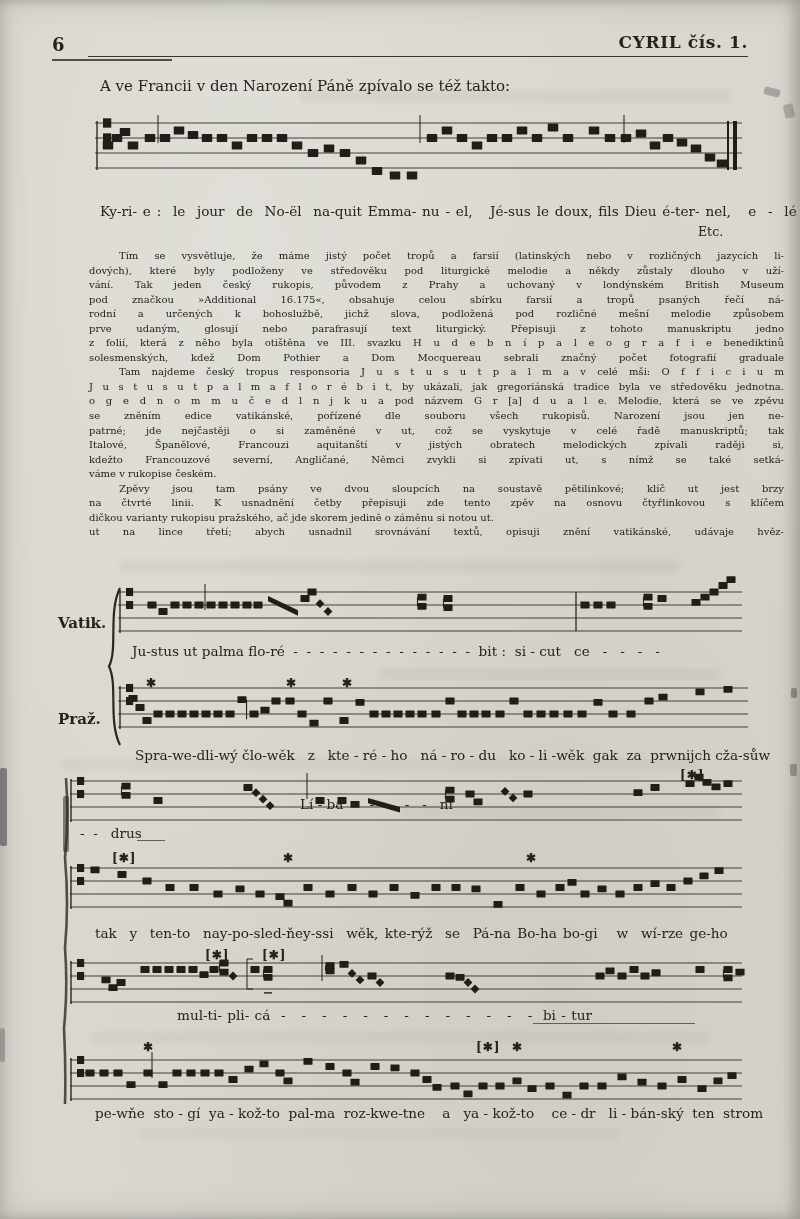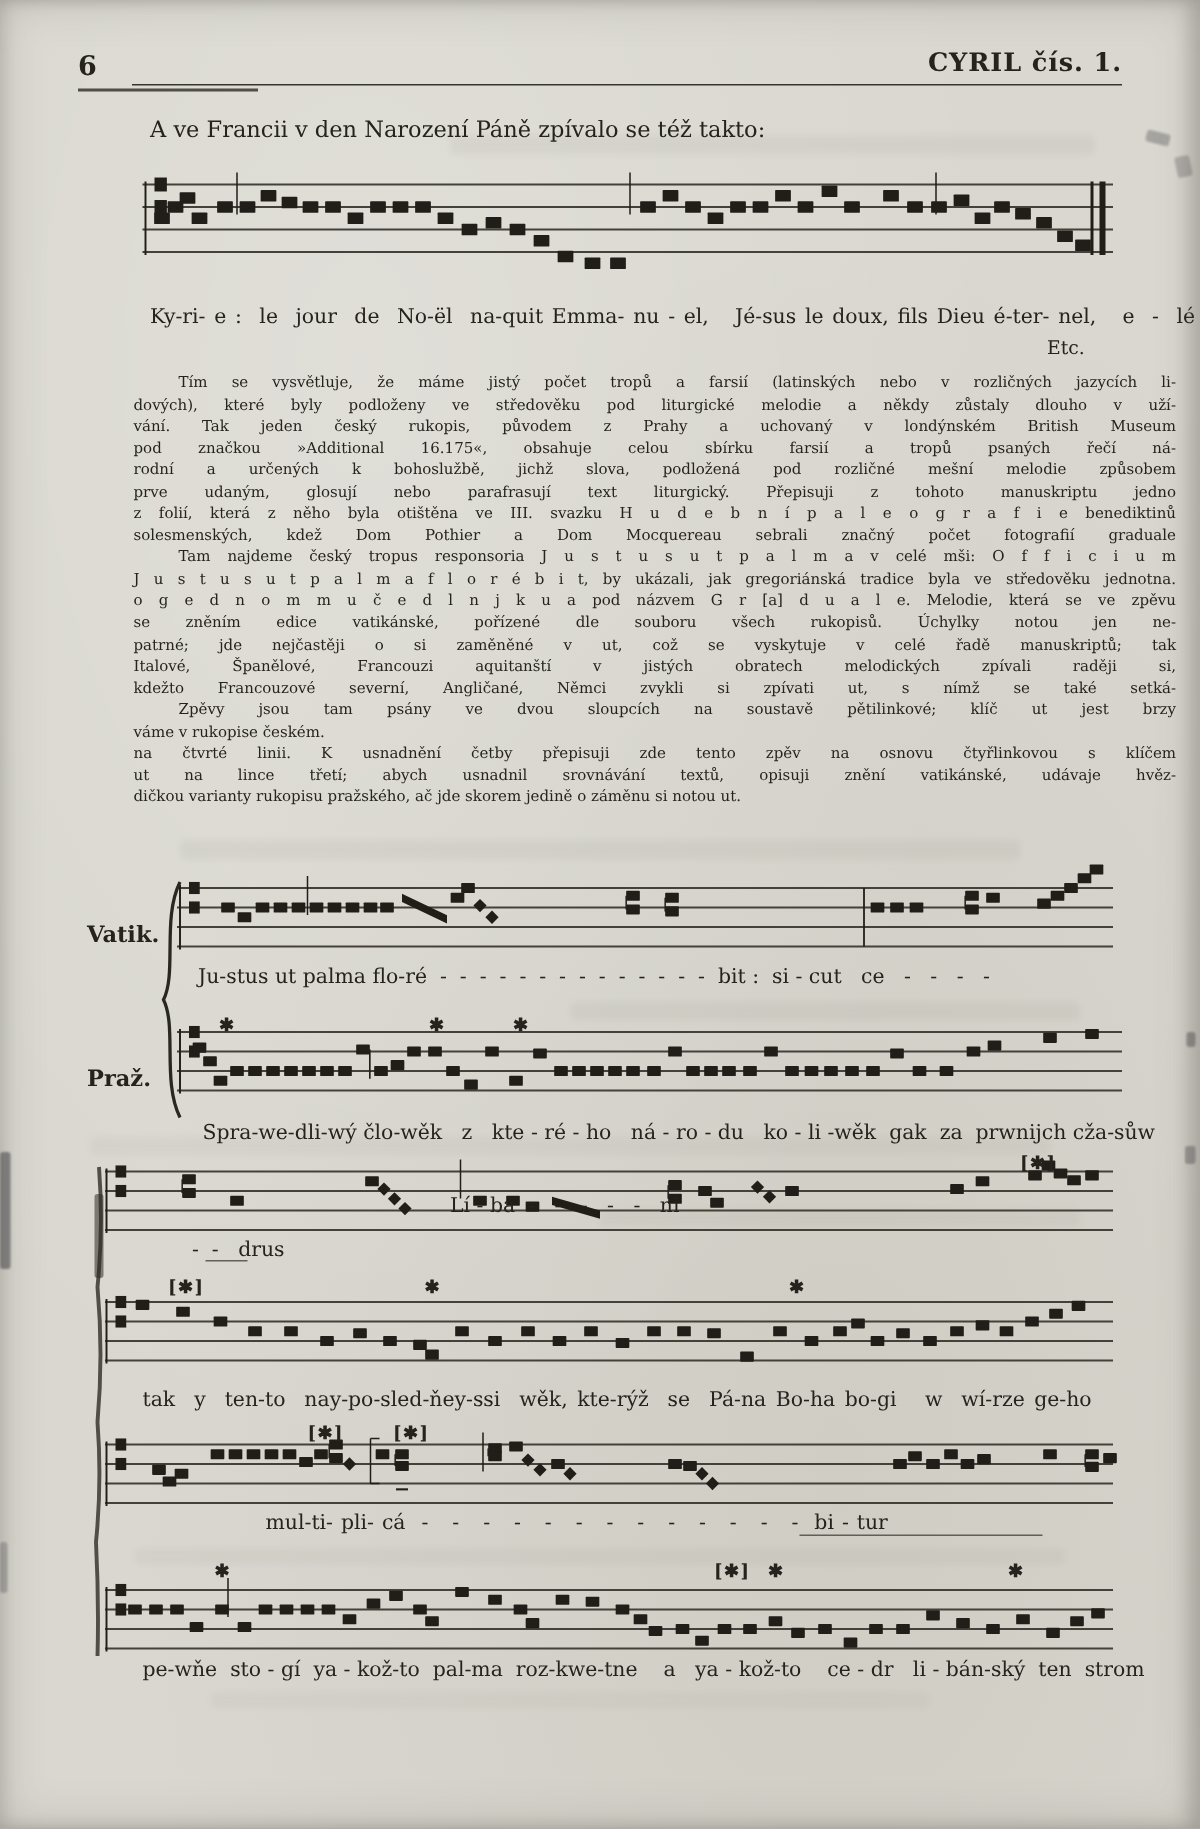--- a/index.html
+++ b/index.html
@@ -74,29 +74,29 @@
       <div class="pline">dových), které byly podloženy ve středověku pod liturgické melodie a někdy zůstaly dlouho v uží-</div>
       <div class="pline">vání. Tak jeden český rukopis, původem z Prahy a uchovaný v londýnském British Museum</div>
       <div class="pline">pod značkou »Additional 16.175«, obsahuje celou sbírku farsií a tropů psaných řečí ná-</div>
       <div class="pline">rodní a určených k bohoslužbě, jichž slova, podložená pod rozličné mešní melodie způsobem</div>
       <div class="pline">prve udaným, glosují nebo parafrasují text liturgický. Přepisuji z tohoto manuskriptu jedno</div>
       <div class="pline">z folií, která z něho byla otištěna ve III. svazku H u d e b n í  p a l e o g r a f i e benediktinů</div>
       <div class="pline">solesmenských, kdež Dom Pothier a Dom Mocquereau sebrali značný počet fotografií graduale</div>
       <div class="pline ind">Tam najdeme český tropus responsoria J u s t u s  u t  p a l m a  v celé mši: O f f i c i u m</div>
       <div class="pline">J u s t u s  u t  p a l m a  f l o r é b i t, by ukázali, jak gregoriánská tradice byla ve středověku jednotna.</div>
       <div class="pline">o  g e d n o m  m u č e d l n j k u  a pod názvem G r [a] d u a l e.  Melodie, která se ve zpěvu</div>
-      <div class="pline">se zněním edice vatikánské, pořízené dle souboru všech rukopisů.  Úchylky notou jen ne-</div>
+      <div class="pline">se zněním edice vatikánské, pořízené dle souboru všech rukopisů.  Narození jsou jen ne-</div>
       <div class="pline">patrné; jde nejčastěji o si zaměněné v ut, což se vyskytuje v celé řadě manuskriptů; tak</div>
       <div class="pline">Italové, Španělové, Francouzi aquitanští v jistých obratech  melodických zpívali raději si,</div>
       <div class="pline">kdežto Francouzové severní, Angličané, Němci zvykli si zpívati ut, s nímž se také setká-</div>
+      <div class="pline nojust">váme v rukopise českém.</div>
       <div class="pline ind">Zpěvy jsou tam psány  ve dvou  sloupcích  na soustavě  pětilinkové;  klíč ut jest brzy</div>
-      <div class="pline nojust">váme v rukopise českém.</div>
       <div class="pline">na čtvrté linii. K usnadnění četby přepisuji zde tento zpěv na osnovu čtyřlinkovou s klíčem</div>
+      <div class="pline nojust">dičkou varianty rukopisu pražského, ač jde skorem jedině o záměnu si notou ut.</div>
       <div class="pline">ut na lince třetí; abych usnadnil srovnávání textů, opisuji znění vatikánské, udávaje hvěz-</div>
-      <div class="pline nojust">dičkou varianty rukopisu pražského, ač jde skorem jedině o záměnu si notou ut.</div>
     </div>
 
   <svg class="music" id="music-svg" width="800" height="1219" viewBox="0 0 800 1219">
       <g></g>
       <line x1="95" y1="123" x2="742" y2="123" stroke="#45403a" stroke-width="1.2"></line>
       <line x1="95" y1="138" x2="742" y2="138" stroke="#45403a" stroke-width="1.2"></line>
       <line x1="95" y1="153" x2="742" y2="153" stroke="#45403a" stroke-width="1.2"></line>
       <line x1="95" y1="168" x2="742" y2="168" stroke="#45403a" stroke-width="1.2"></line>
       <line x1="97" y1="121" x2="97" y2="170" stroke="#211e19" stroke-width="1.3"></line>
       <rect x="103" y="118.35" width="8.25" height="9.3" fill="#211e19"></rect>
@@ -435,21 +435,21 @@
       <div class="mtext lyric" style="left: 100px; top: 203px; word-spacing: 1.5px;">Ky-ri- e :  le  jour  de  No-ël  na-quit Emma- nu - el,   Jé-sus le doux, fils Dieu é-ter- nel,   e  -  lé  -  i-son.</div>
       <div class="mtext small" style="left: 698px; top: 224px;">Etc.</div>
       <div class="mtext slabel" style="left: 58px; top: 602px;">Vatik.</div>
       <div class="mtext lyric" style="left: 132px; top: 643px;">Ju-stus ut palma flo-ré  -  -  -  -  -  -  -  -  -  -  -  -  -  -  bit :  si - cut   ce   -   -   -   -</div>
       <div class="mtext mark" style="left: 146px; top: 676px;">✱</div>
       <div class="mtext mark" style="left: 286px; top: 676px;">✱</div>
       <div class="mtext mark" style="left: 342px; top: 676px;">✱</div>
       <div class="mtext slabel" style="left: 58px; top: 698px;">Praž.</div>
       <div class="mtext lyric" style="left: 135px; top: 747px;">Spra-we-dli-wý člo-wěk   z   kte - ré - ho   ná - ro - du   ko - li -wěk  gak  za  prwnijch cža-sůw</div>
       <div class="mtext mark" style="left: 680px; top: 768px;">[✱]</div>
-      <div class="mtext lyric" style="left: 80px; top: 825px; margin-left: 48px;">-  -   drus</div>
+      <div class="mtext lyric" style="left: 80px; top: 825px;">-  -   drus</div>
       <div class="mtext lyric" style="left: 300px; top: 796px;">Lí - ba  -   -   -   -   -   ni</div>
       <div class="mtext mark" style="left: 112px; top: 851px;">[✱]</div>
       <div class="mtext mark" style="left: 283px; top: 851px;">✱</div>
       <div class="mtext mark" style="left: 526px; top: 851px;">✱</div>
       <div class="mtext lyric" style="left: 95px; top: 925px; word-spacing: 2px;">tak  y  ten-to  nay-po-sled-ňey-ssi  wěk, kte-rýž  se  Pá-na Bo-ha bo-gi   w  wí-rze ge-ho</div>
       <div class="mtext mark" style="left: 205px; top: 948px;">[✱]</div>
       <div class="mtext mark" style="left: 262px; top: 948px;">[✱]</div>
       <div class="mtext lyric" style="left: 177px; top: 1007px; word-spacing: 1px;">mul-ti- pli- cá  -   -   -   -   -   -   -   -   -   -   -   -   -  bi - tur</div>
       <div class="mtext mark" style="left: 143px; top: 1040px;">✱</div>
       <div class="mtext mark" style="left: 476px; top: 1040px;">[✱]</div>

